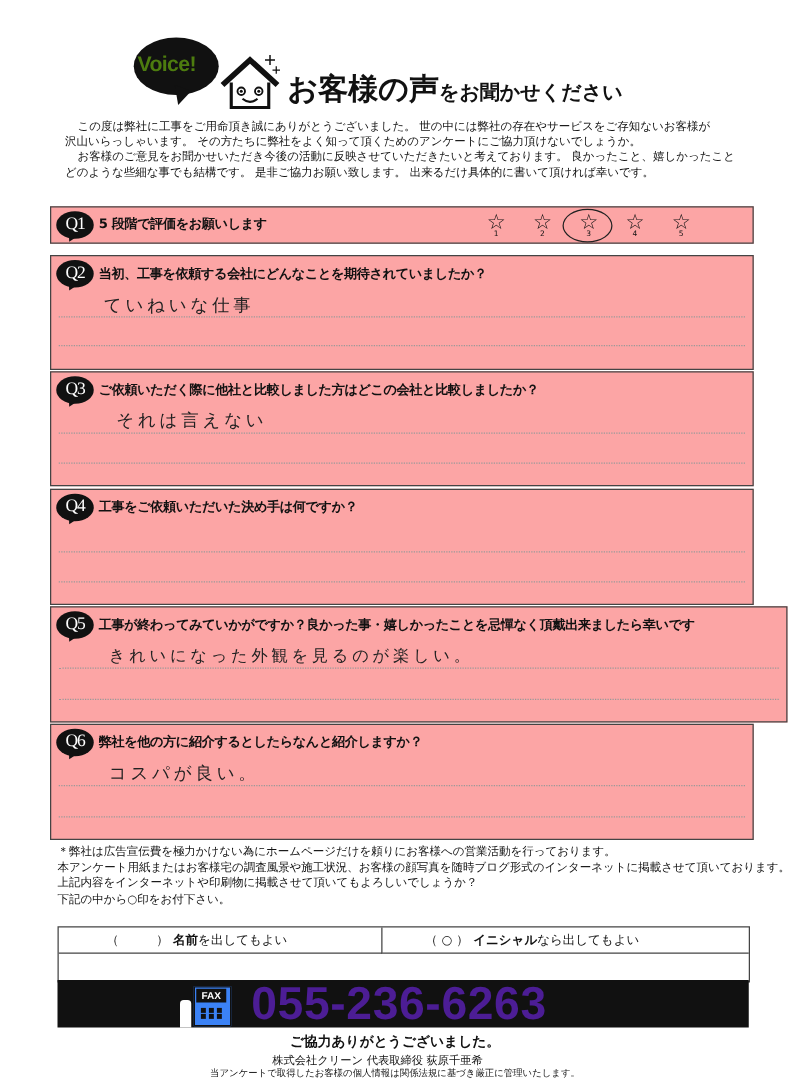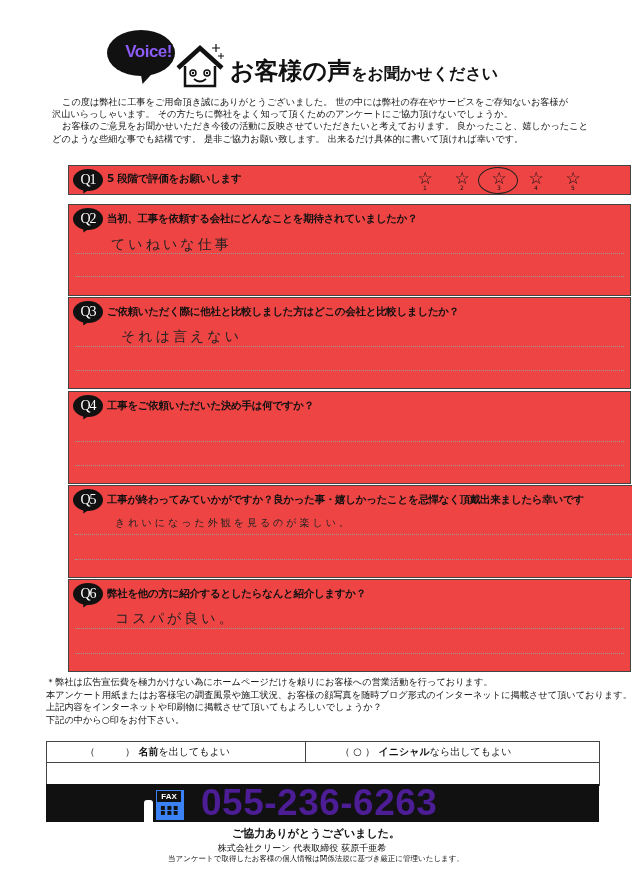--- a/index.html
+++ b/index.html
@@ -5,31 +5,31 @@
   html, body { margin:0; padding:0; background:#fff; }
   body { width:632px; height:869px; position:relative; overflow:hidden;
          font-family:"DejaVu Sans", sans-serif; color:#111; }
   .abs { position:absolute; }
 
   
   .voice-bubble { left:107px; top:30px; width:68px; height:46px; background:#111; border-radius:50%; }
   .voice-bubble::after { content:""; position:absolute; left:30px; top:40px; width:0; height:0;
         border-left:8px solid transparent; border-right:6px solid transparent; border-top:14px solid #111;
         transform:rotate(20deg); }
-  .voice-text { left:110px; top:42px; width:62px; text-align:right; color:#8b5cf6; font-weight:bold;
+  .voice-text { left:110px; top:42px; width:62px; text-align:left; color:#4d7c0f; font-weight:bold;
         font-size:17px; font-family:"Liberation Sans", sans-serif; letter-spacing:-0.5px; }
   .house { left:176px; top:42px; width:48px; height:46px; }
   .title { left:230px; top:55px; font-weight:bold; font-size:24px; letter-spacing:0px; white-space:nowrap; }
   .title .small { font-size:16px; }
 
   .intro { left:52px; top:96px; width:565px; font-size:9.2px; line-height:12.2px; white-space:nowrap; }
   .intro div { height:12.2px; }
 
   
-  .qbox { position:absolute; left:68px; width:561px; border:1.2px solid #444; background:#ef4444; }
+  .qbox { position:absolute; left:40px; width:561px; border:1.2px solid #444; background:#fca5a5; }
   .qbadge { position:absolute; left:4px; top:3px; width:30px; height:22px; background:#111; border-radius:50%;
         color:#fff; font-family:"Liberation Serif", serif; font-size:14px; line-height:22px; text-align:center; letter-spacing:-1px; }
   .qbadge::after { content:""; position:absolute; left:8px; top:17px; border-left:4px solid transparent;
         border-right:5px solid transparent; border-top:8px solid #111; transform:rotate(25deg); }
   .qtext { position:absolute; left:38px; top:7px; font-size:10.5px; font-weight:bold; white-space:nowrap; letter-spacing:-0.3px; }
   .answer { position:absolute; font-family:"DejaVu Serif", serif; font-size:14px; color:#222; white-space:nowrap; letter-spacing:3px; font-weight:normal; }
   .dotline { position:absolute; left:6px; right:6px; border-top:1px dotted #999; }
 
   .stars { position:absolute; left:345px; top:3px; width:200px; height:24px; }
   .star { position:absolute; top:0; width:22px; text-align:center; font-size:17px; line-height:18px; }
@@ -118,21 +118,21 @@
 <div class="qbox" style="top:391px; height:91px;">
   <div class="qbadge">Q4</div>
   <div class="qtext">工事をご依頼いただいた決め手は何ですか？</div>
   <div class="dotline" style="top:49px"></div>
   <div class="dotline" style="top:73px"></div>
 </div>
 
 <div class="qbox" style="top:485px; height:91px;padding-left:27px;">
   <div class="qbadge">Q5</div>
   <div class="qtext">工事が終わってみていかがですか？良かった事・嬉しかったことを忌憚なく頂戴出来ましたら幸いです</div>
-  <div class="answer" style="left:46px; top:30px; font-size:10px;font-family:Liberation Serif, serif;">きれいになった外観を見るのが楽しい。</div>
+  <div class="answer" style="left:46px; top:30px; font-size:13px;font-family:Liberation Serif, serif;">きれいになった外観を見るのが楽しい。</div>
   <div class="dotline" style="top:48px"></div>
   <div class="dotline" style="top:73px"></div>
 </div>
 
 <div class="qbox" style="top:579px; height:91px;">
   <div class="qbadge">Q6</div>
   <div class="qtext">弊社を他の方に紹介するとしたらなんと紹介しますか？</div>
   <div class="answer" style="left:46px; top:30px;">コスパが良い。</div>
   <div class="dotline" style="top:48px"></div>
   <div class="dotline" style="top:73px"></div>

